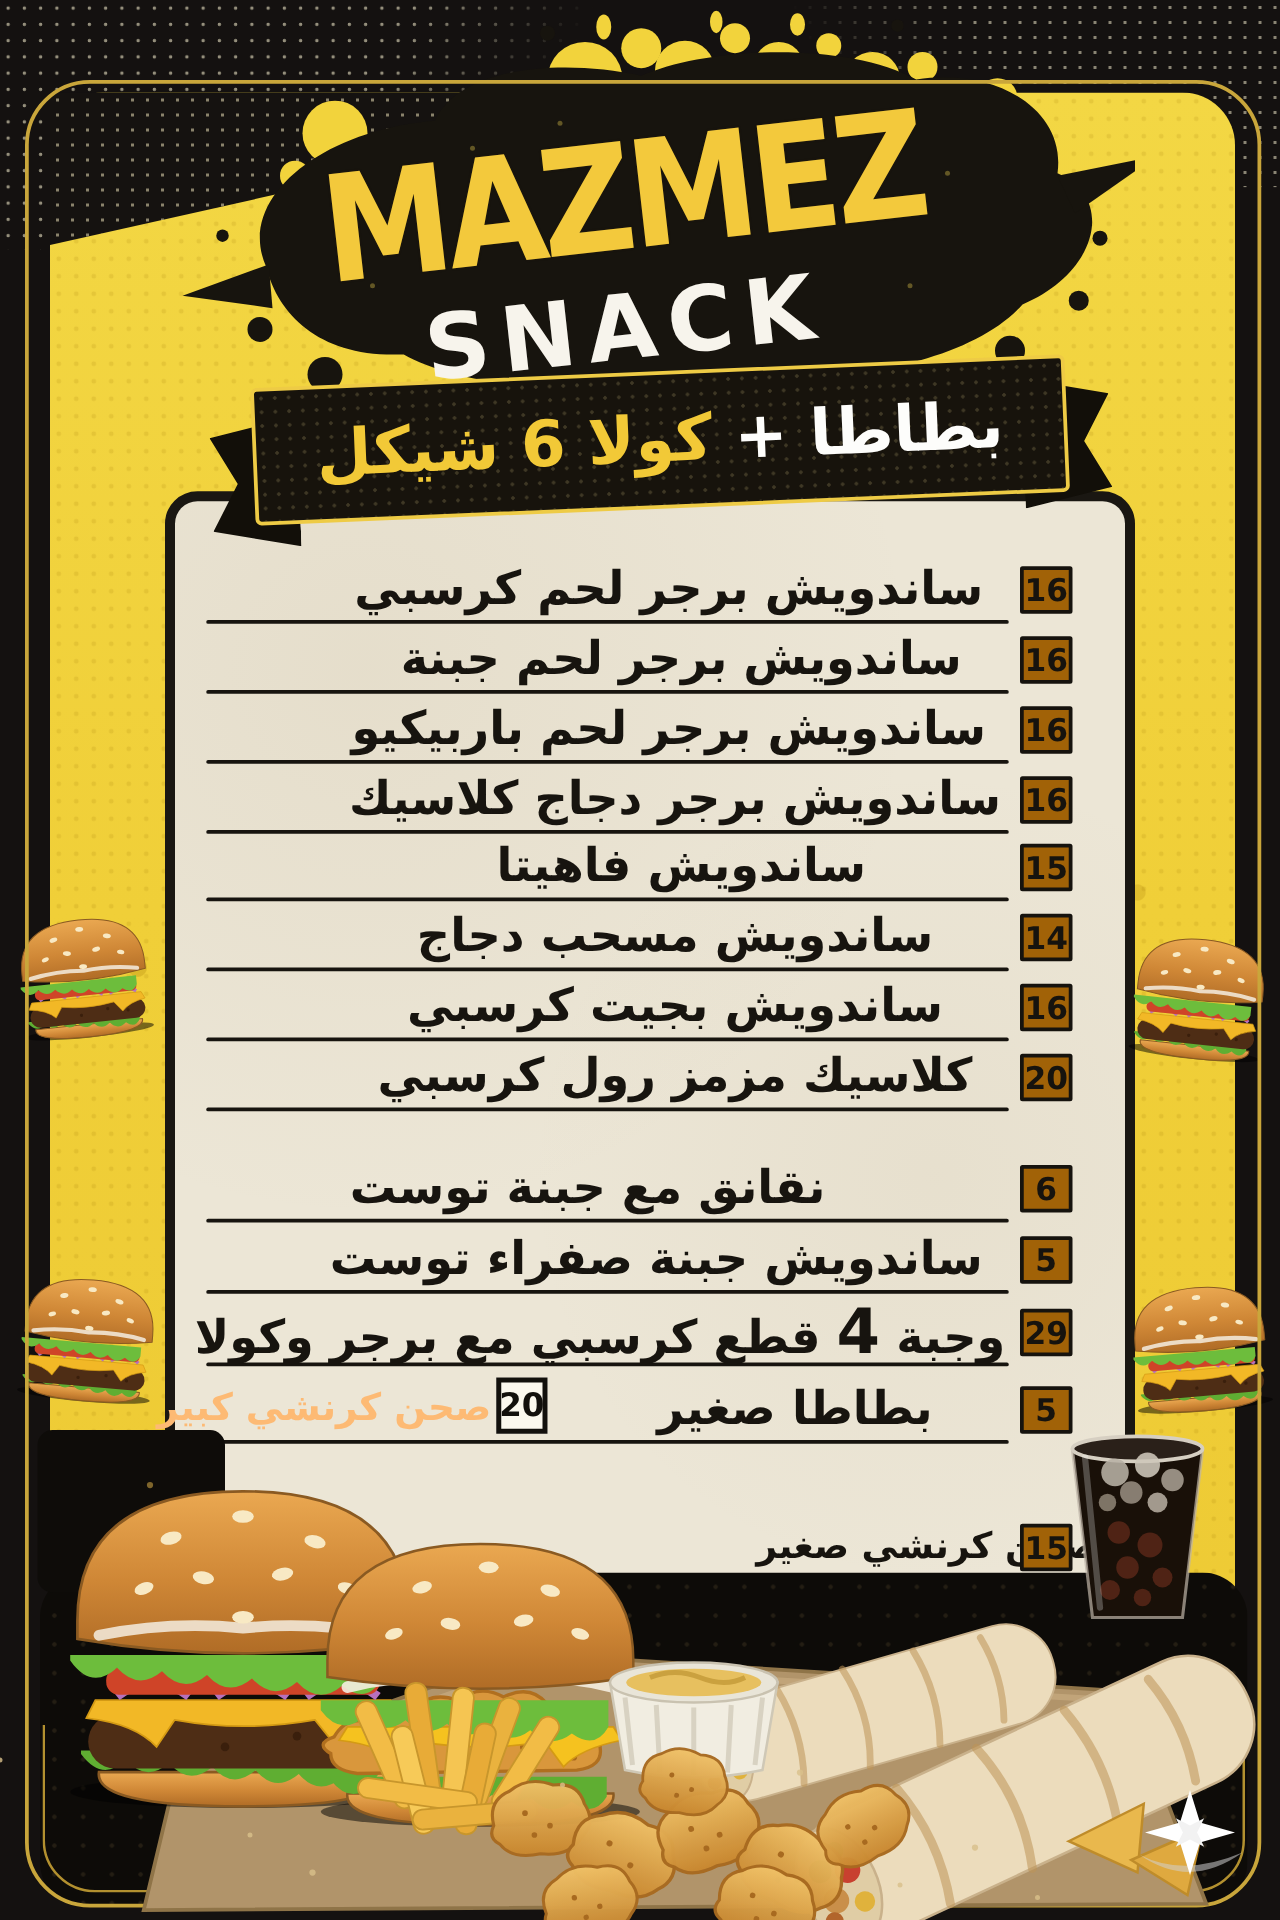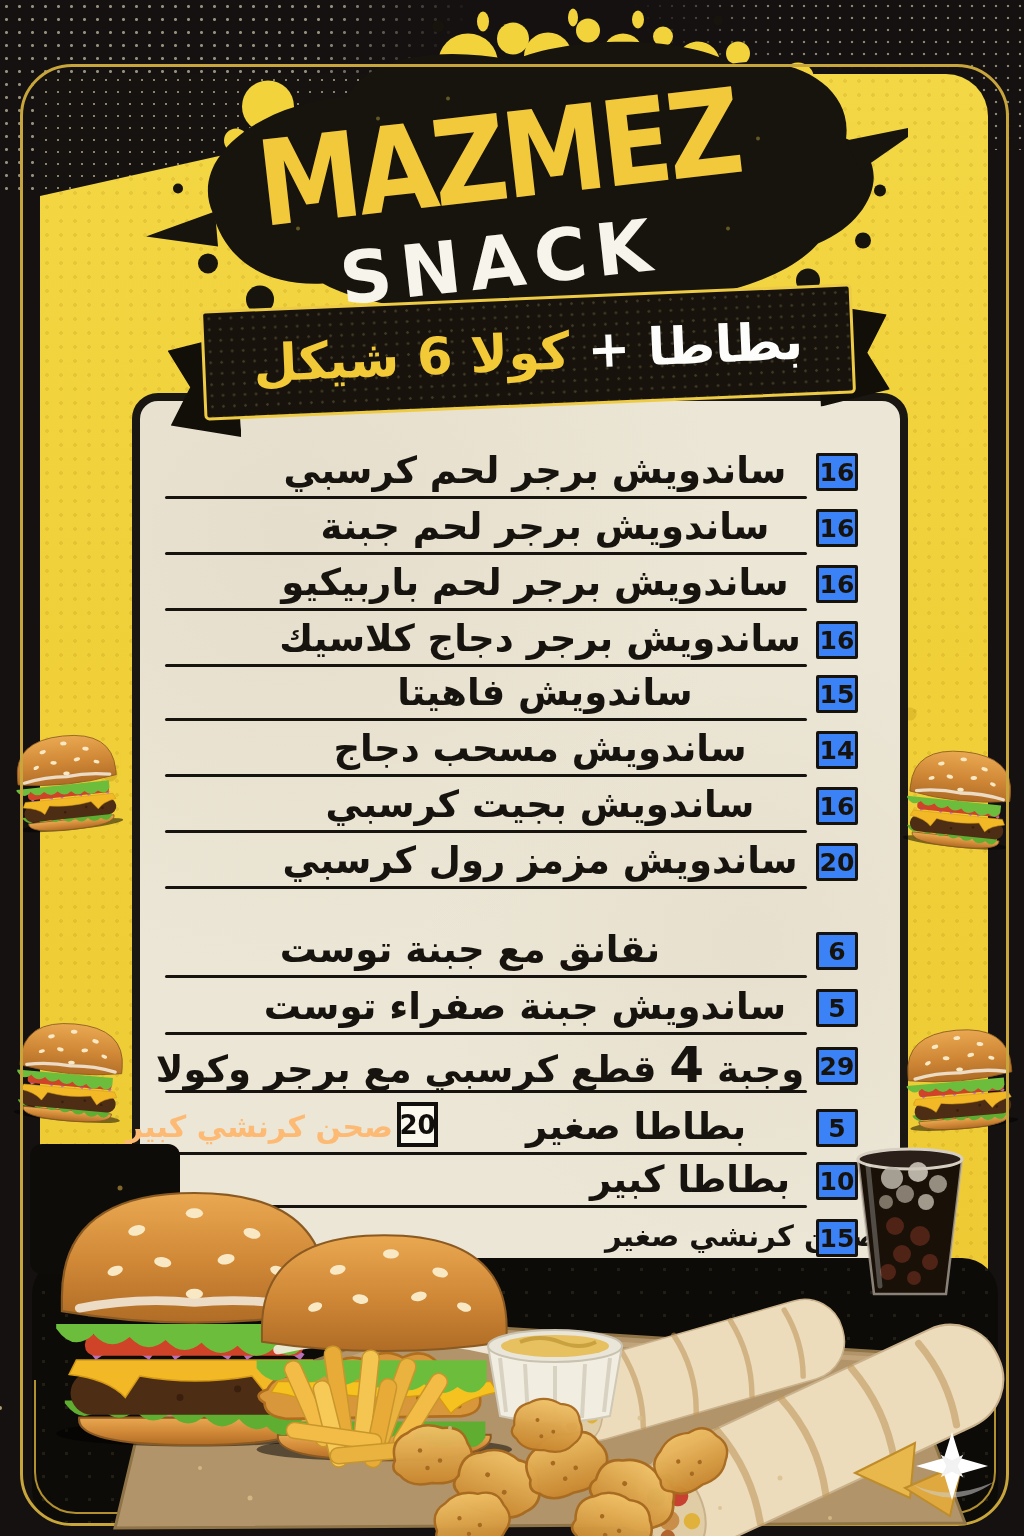--- a/index.html
+++ b/index.html
@@ -106,21 +106,21 @@
   .row-line{position:absolute;left:33px;width:642px;top:52px;height:3px;background:#17140f;border-radius:2px;}
   .row-name{
     position:absolute;top:2px;transform:translateX(-50%);
     font-size:37px;font-weight:bold;color:#17140f;white-space:nowrap;
     direction:rtl;line-height:50px;
   }
   .row-name.small{font-size:29px;line-height:48px;}
   .row-name .accent{font-size:50px;letter-spacing:0;}
   .price-box{
     position:absolute;left:684px;top:9px;width:36px;height:32px;
-    background:#3b82f6;border:3px solid #16130e;border-radius:2px;
+    background:#a16207;border:3px solid #16130e;border-radius:2px;
     font-size:25px;font-weight:bold;color:#16130e;
     display:flex;align-items:center;justify-content:center;
   }
   .row-note{
     position:absolute;left:18px;width:243px;top:4px;text-align:right;direction:rtl;
     font-size:30px;font-weight:bold;color:#fdba74;white-space:nowrap;line-height:46px;
   }
   .row-note-box{
     position:absolute;left:265px;top:2px;width:33px;height:37px;
     background:#fbf8ee;border:4px solid #12100c;
@@ -246,21 +246,21 @@
       <div class="row-name" dir="rtl" style="left: 408px;">ساندويش مسحب دجاج</div>
       <div class="price-box">14</div>
     </div>
     <div class="menu-row" style="top: 385px;">
       <div class="row-line"></div>
       <div class="row-name" dir="rtl" style="left: 408px;">ساندويش بجيت كرسبي</div>
       <div class="price-box">16</div>
     </div>
     <div class="menu-row" style="top: 441px;">
       <div class="row-line"></div>
-      <div class="row-name" dir="rtl" style="left: 408px;">ساندويش مزمز رول كرسبي</div>
+      <div class="row-name" dir="rtl" style="left: 408px;">كلاسيك مزمز رول كرسبي</div>
       <div class="price-box">20</div>
     </div>
     <div class="menu-row" style="top: 530px;">
       <div class="row-line"></div>
       <div class="row-name" dir="rtl" style="left: 338px;">نقانق مع جبنة توست</div>
       <div class="price-box">6</div>
     </div>
     <div class="menu-row" style="top: 587px;">
       <div class="row-line"></div>
       <div class="row-name" dir="rtl" style="left: 393px;">ساندويش جبنة صفراء توست</div>
@@ -270,25 +270,20 @@
       <div class="row-line"></div>
       <div class="row-name" dir="rtl" style="left: 348px;"><span>وجبة </span><span class="accent">4</span><span> قطع كرسبي مع برجر وكولا</span></div>
       <div class="price-box">29</div>
     </div>
     <div class="menu-row" style="top: 707px;">
       <div class="row-line"></div>
       <div class="row-name" dir="rtl" style="left: 504px;">بطاطا صغير</div>
       <div class="price-box">5</div>
       <div class="row-note" dir="rtl">صحن كرنشي كبير</div>
       <div class="row-note-box">20</div>
-    </div>
-    <div class="menu-row" style="top: 760px;">
-      <div class="row-line"></div>
-      <div class="row-name" dir="rtl" style="left: 558px;">بطاطا كبير</div>
-      <div class="price-box">10</div>
     </div>
     <div class="menu-row" style="top: 817px;">
       <div class="row-name small" dir="rtl" style="left: 610px;">صحن كرنشي صغير</div>
       <div class="price-box">15</div>
     </div>
   </div>
 
 <svg width="0" height="0" style="position:absolute">
   <defs>
     <linearGradient id="bunG" x1="0" y1="0" x2="0" y2="1">

